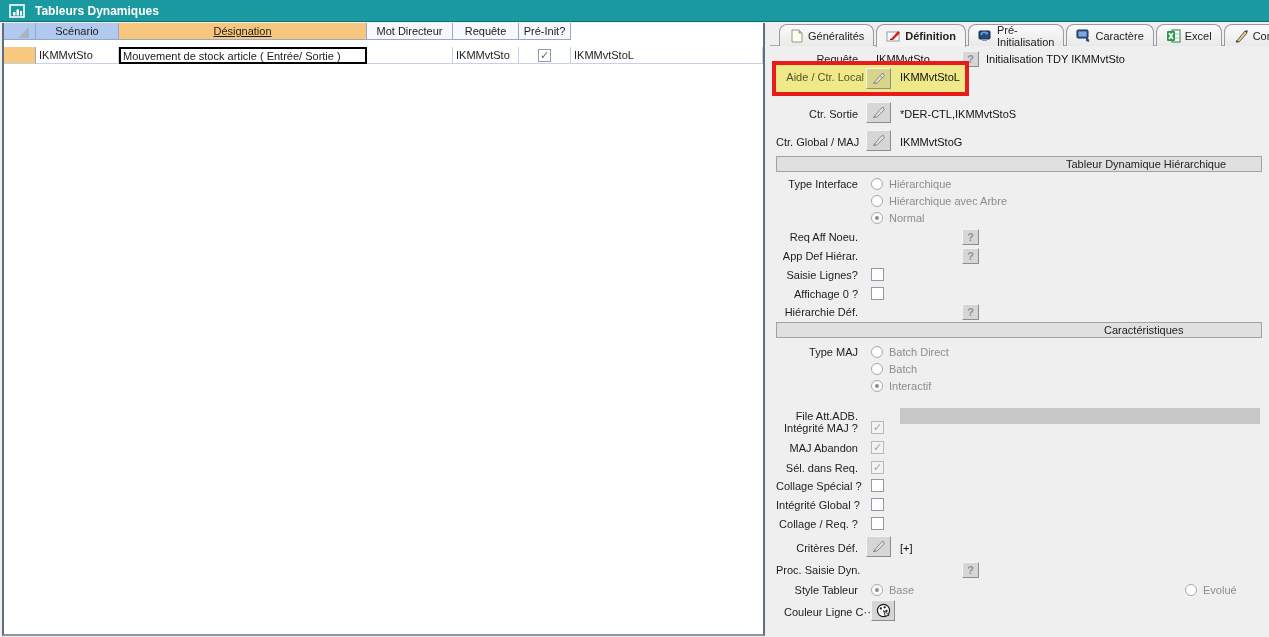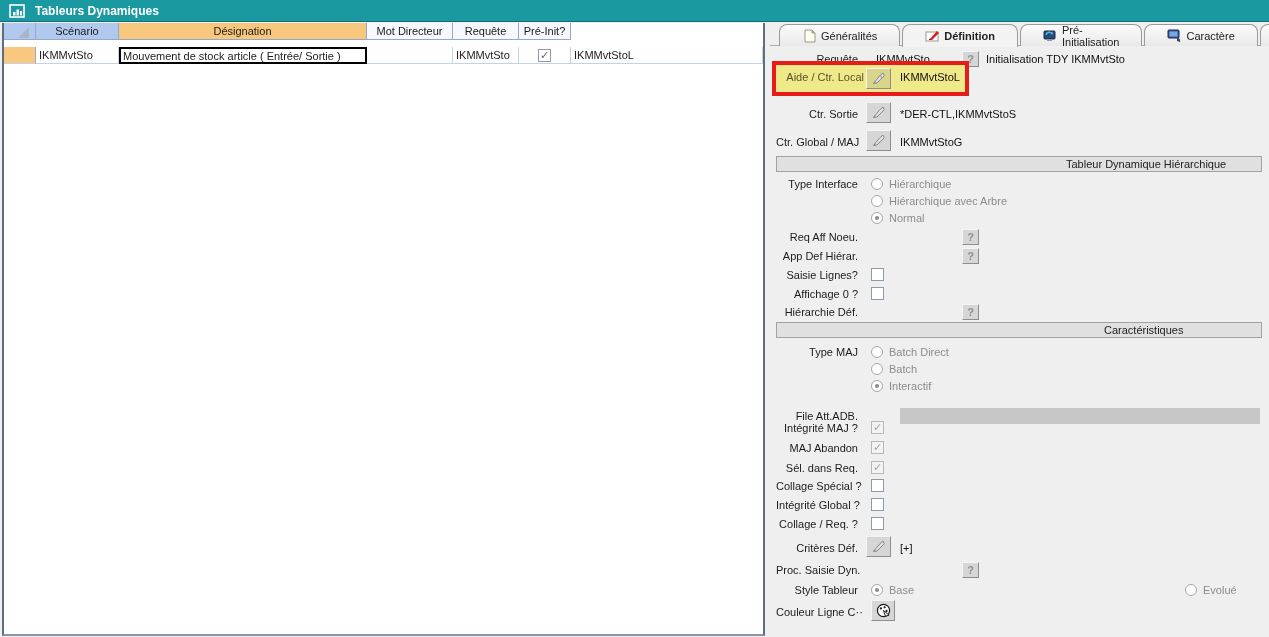--- a/index.html
+++ b/index.html
@@ -22,21 +22,21 @@
            display:flex; align-items:center; justify-content:center; overflow:hidden;
            white-space:nowrap; }
   .c-sel  { width:32px;  flex:none; }
   .c-scen { width:83px;  flex:none; }
   .c-des  { width:248px; flex:none; }
   .c-mot  { width:86px;  flex:none; }
   .c-req  { width:66px;  flex:none; }
   .c-pre  { width:52px;  flex:none; }
   .c-rct  { flex:1; }
   .hd-blue   { background:#b2c9ef; }
-  .hd-orange { background:#f6c77c; }
+  .hd-orange { background:#f6c77c;text-decoration:underline; }
   .hd-pale   { background:#f6f8fd; }
   .cell-orange { background:#f8c87e; }
   .grid-row .gcell { justify-content:flex-start; padding-left:3px;
                      border-right:1px solid #c4d2e8; border-bottom:1px solid #c4d2e8; }
   .grid-row .c-sel { border-right:1px solid #95a8c8; }
   .des-selected { border:2px solid #000 !important; padding-left:2px !important; }
   .tri { width:0; height:0; border-left:11px solid transparent; border-bottom:11px solid #aab4c8;
          margin-left:8px; margin-top:3px; }
 
   
@@ -44,21 +44,21 @@
         display:flex; align-items:center; justify-content:center;
         font-size:11px; line-height:11px; color:#777; flex:none; }
   .cb.dis { border-color:#b8b8b8; background:#f3f3f3; color:#a2a2a2; }
   .radio { width:12px; height:12px; border-radius:50%; background:#fff;
            border:1px solid #a8a8a8; position:relative; flex:none; }
   .radio.on::after { content:""; position:absolute; left:3px; top:3px; width:4px; height:4px;
                      border-radius:50%; background:#8c8c8c; }
 
   
   .tabs { position:absolute; left:779px; top:24px; height:22px; display:flex; gap:2px; z-index:2; }
-  .tab { display:flex; align-items:center; gap:4px; padding:0 22px;
+  .tab { display:flex; align-items:center; gap:4px; padding:0 9px;
          border:1px solid #9a9a9a; border-bottom:none; border-radius:8px 8px 0 0;
          background:linear-gradient(#fbfbfb,#e9e9e9); color:#222; height:22px; cursor:default; }
   .tab.active { background:#f3f3f3; font-weight:bold; height:23px; }
   .tabline { position:absolute; left:770px; top:45px; width:499px; height:1px; background:#aaaaaa; z-index:1; }
   .tabicon { width:15px; height:14px; flex:none; }
 
   
   .rpanel { position:absolute; left:776px; top:46px; width:493px; height:591px; z-index:2; }
   .frow { position:absolute; left:0; width:493px; height:18px; }
   .frow .lbl { position:absolute; left:0; top:2px; width:82px; text-align:right; white-space:nowrap; }
@@ -332,21 +332,21 @@
 
   <div class="frow" style="top:536px;">
     <span class="lbl">Style Tableur</span>
     <div class="radio on abs" style="left:95px;top:2px;"></div>
     <span class="opt" style="left:113px;">Base</span>
     <div class="radio abs" style="left:409px;top:2px;"></div>
     <span class="opt" style="left:427px;">Evolué</span>
   </div>
 
   <div class="frow" style="top:554px;">
-    <span class="lbl" style="top:6px;">Couleur Ligne C··</span>
+    <span class="lbl" style="top:6px;margin-left:8px;">Couleur Ligne C··</span>
     <div class="handbtn abs" style="left:95px;width:24px;">
       <svg width="15" height="15" viewBox="0 0 16 16">
         <circle cx="8" cy="8" r="6.5" fill="#ffffff" stroke="#1a1a1a" stroke-width="1.3"></circle>
         <circle cx="5.2" cy="5.8" r="1.2" fill="#1a1a1a"></circle>
         <circle cx="9.2" cy="4.6" r="1.2" fill="#1a1a1a"></circle>
         <circle cx="11.2" cy="8.4" r="1.2" fill="#1a1a1a"></circle>
         <path d="M8 8 l6 5 l-4 1 z" fill="#ffffff" stroke="#1a1a1a"></path>
       </svg>
     </div>
   </div>

